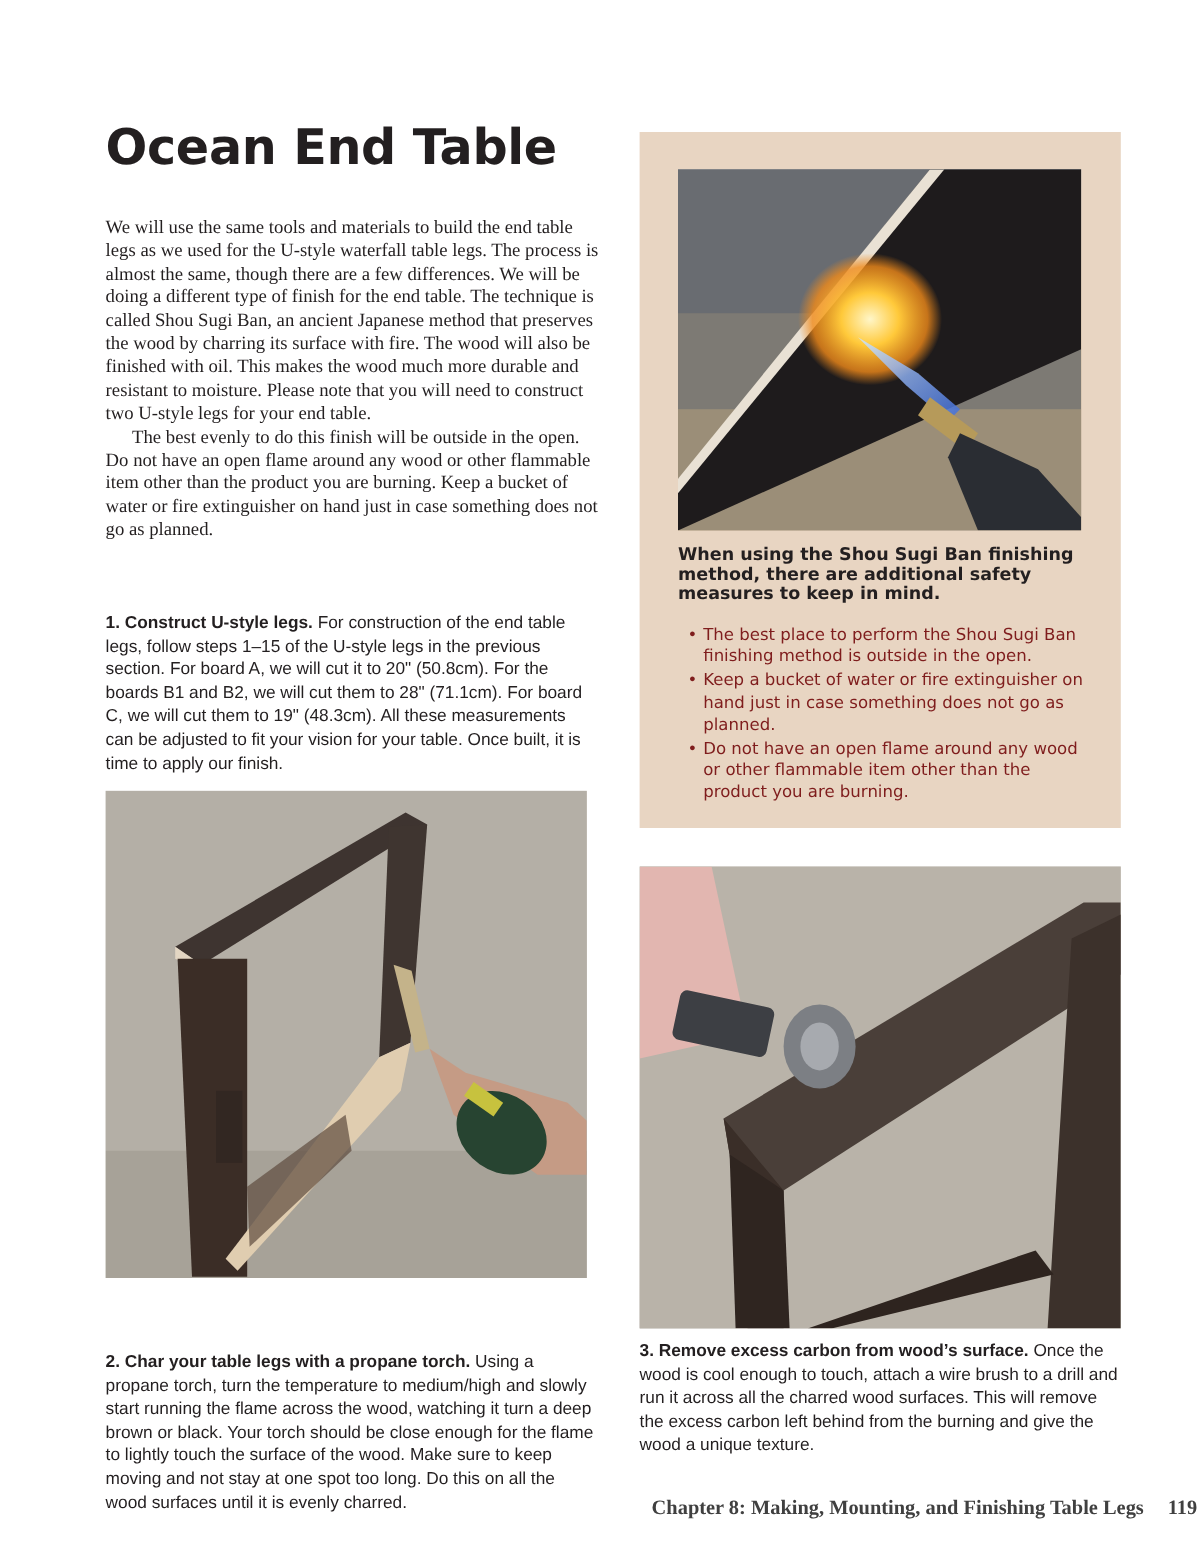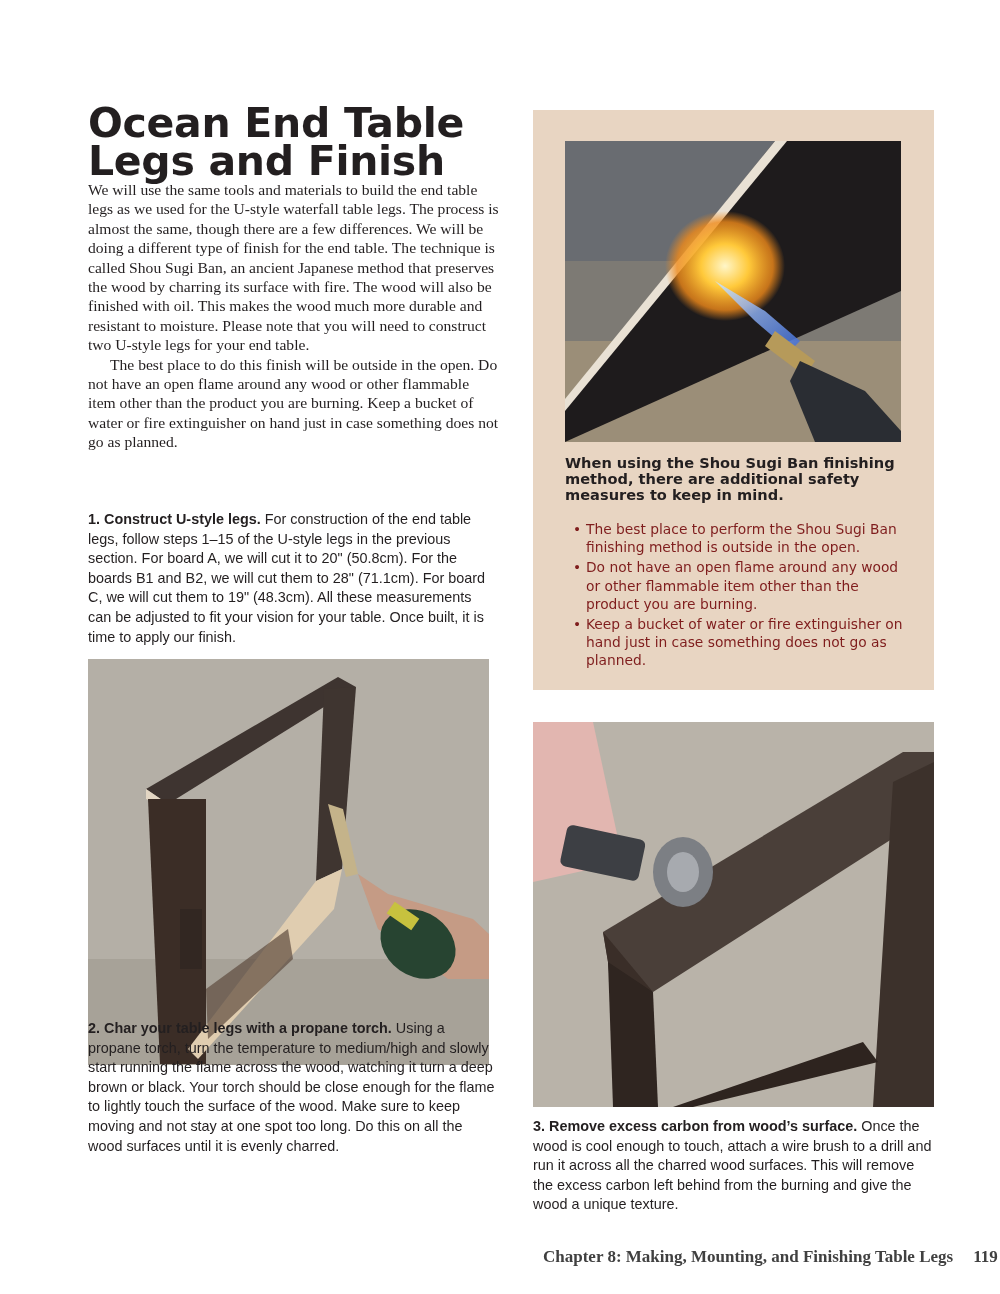--- a/index.html
+++ b/index.html
@@ -13,21 +13,21 @@
     .intro {
       left: 88px; top: 180px; width: 412px;
       font-family: "Liberation Serif", serif; font-size: 15.6px; line-height: 19.4px; color: #231f20;
     }
     .intro p.indent { text-indent: 22px; }
     .step {
       font-family: "Liberation Sans", sans-serif; font-size: 14.4px; line-height: 19.6px; color: #231f20;
     }
     .step b { font-weight: bold; margin-top: 36px; }
     .step1 { left: 88px; top: 510px; width: 410px; }
-    .step2 { left: 88px; top: 1019px; width: 410px; }
+    .step2 { left: 88px; top: 1126px; width: 410px; }
     .step3 { left: 533px; top: 1117px; width: 405px; }
     .sidebar { left: 533px; top: 110px; width: 401px; height: 580px; background: #e8d5c2; }
     .photo { overflow: hidden; }
     .photo-torch { left: 565px; top: 141px; width: 336px; height: 301px;
       background: linear-gradient(160deg, #9aa0a8 0%, #6c7076 30%, #b7a27a 60%, #8d8372 100%); }
     .photo-left { left: 88px; top: 659px; width: 401px; height: 406px;
       background: linear-gradient(180deg, #bdb7ad 0%, #a9a49c 50%, #b7b2a9 100%); }
     .photo-right { left: 533px; top: 722px; width: 401px; height: 385px;
       background: linear-gradient(180deg, #c2bcb2 0%, #aba69d 60%, #9f998f 100%); }
     .sb-head {
@@ -44,26 +44,25 @@
       left: 543px; top: 1247px; width: 440px; text-align: right;
       font-family: "Liberation Serif", serif; font-weight: bold; font-size: 17px; color: #404040; white-space: nowrap;
     }
     .footer .pnum { margin-left: 20px; }
   </style>
 </head>
 <body>
 
 <h1 class="abs title">
   <span>Ocean End Table</span><br>
-  <span>Legs and Finish</span>
 </h1>
 
 <div class="abs intro">
   <p>We will use the same tools and materials to build the end table legs as we used for the U-style waterfall table legs. The process is almost the same, though there are a few differences. We will be doing a different type of finish for the end table. The technique is called Shou Sugi Ban, an ancient Japanese method that preserves the wood by charring its surface with fire. The wood will also be finished with oil. This makes the wood much more durable and resistant to moisture. Please note that you will need to construct two U-style legs for your end table.</p>
-  <p class="indent">The best place to do this finish will be outside in the open. Do not have an open flame around any wood or other flammable item other than the product you are burning. Keep a bucket of water or fire extinguisher on hand just in case something does not go as planned.</p>
+  <p class="indent">The best evenly to do this finish will be outside in the open. Do not have an open flame around any wood or other flammable item other than the product you are burning. Keep a bucket of water or fire extinguisher on hand just in case something does not go as planned.</p>
 </div>
 
 <div class="abs step step1">
   <b>1. Construct U-style legs.</b><span> For construction of the end table legs, follow steps 1–15 of the U-style legs in the previous section. For board A, we will cut it to 20" (50.8cm). For the boards B1 and B2, we will cut them to 28" (71.1cm). For board C, we will cut them to 19" (48.3cm). All these measurements can be adjusted to fit your vision for your table. Once built, it is time to apply our finish.</span>
 </div>
 
 <div class="abs sidebar"></div>
 
 <div class="abs photo photo-torch">
   <svg width="336" height="301" viewBox="0 0 336 301">
@@ -88,22 +87,22 @@
     <polygon points="150,140 200,170 235,200 225,210 190,180" fill="url(#blue)" opacity="0.85"></polygon>
     <polygon points="210,190 250,220 240,235 200,205" fill="#b69a5a"></polygon>
     <polygon points="235,220 300,250 336,290 336,301 250,301 225,240" fill="#2a2d33"></polygon>
   </svg>
 </div>
 
 <div class="abs sb-head">When using the Shou Sugi Ban finishing method, there are additional safety measures to keep in mind.</div>
 
 <ul class="abs sb-list">
   <li>The best place to perform the Shou Sugi Ban finishing method is outside in the open.</li>
+  <li>Keep a bucket of water or fire extinguisher on hand just in case something does not go as planned.</li>
   <li>Do not have an open flame around any wood or other flammable item other than the product you are burning.</li>
-  <li>Keep a bucket of water or fire extinguisher on hand just in case something does not go as planned.</li>
 </ul>
 
 <div class="abs photo photo-left">
   <svg width="401" height="406" viewBox="0 0 401 406">
     <rect width="401" height="406" fill="#b4afa6"></rect>
     <rect x="0" y="300" width="401" height="106" fill="#a7a298"></rect>
     <polygon points="58,130 250,18 268,28 80,145" fill="#3e3430"></polygon>
     <polygon points="58,130 80,145 80,150 58,140" fill="#e3d6c3"></polygon>
     <polygon points="60,140 118,140 118,405 72,405" fill="#3b2d26"></polygon>
     <polygon points="236,30 268,28 254,210 228,222" fill="#3f3530"></polygon>

